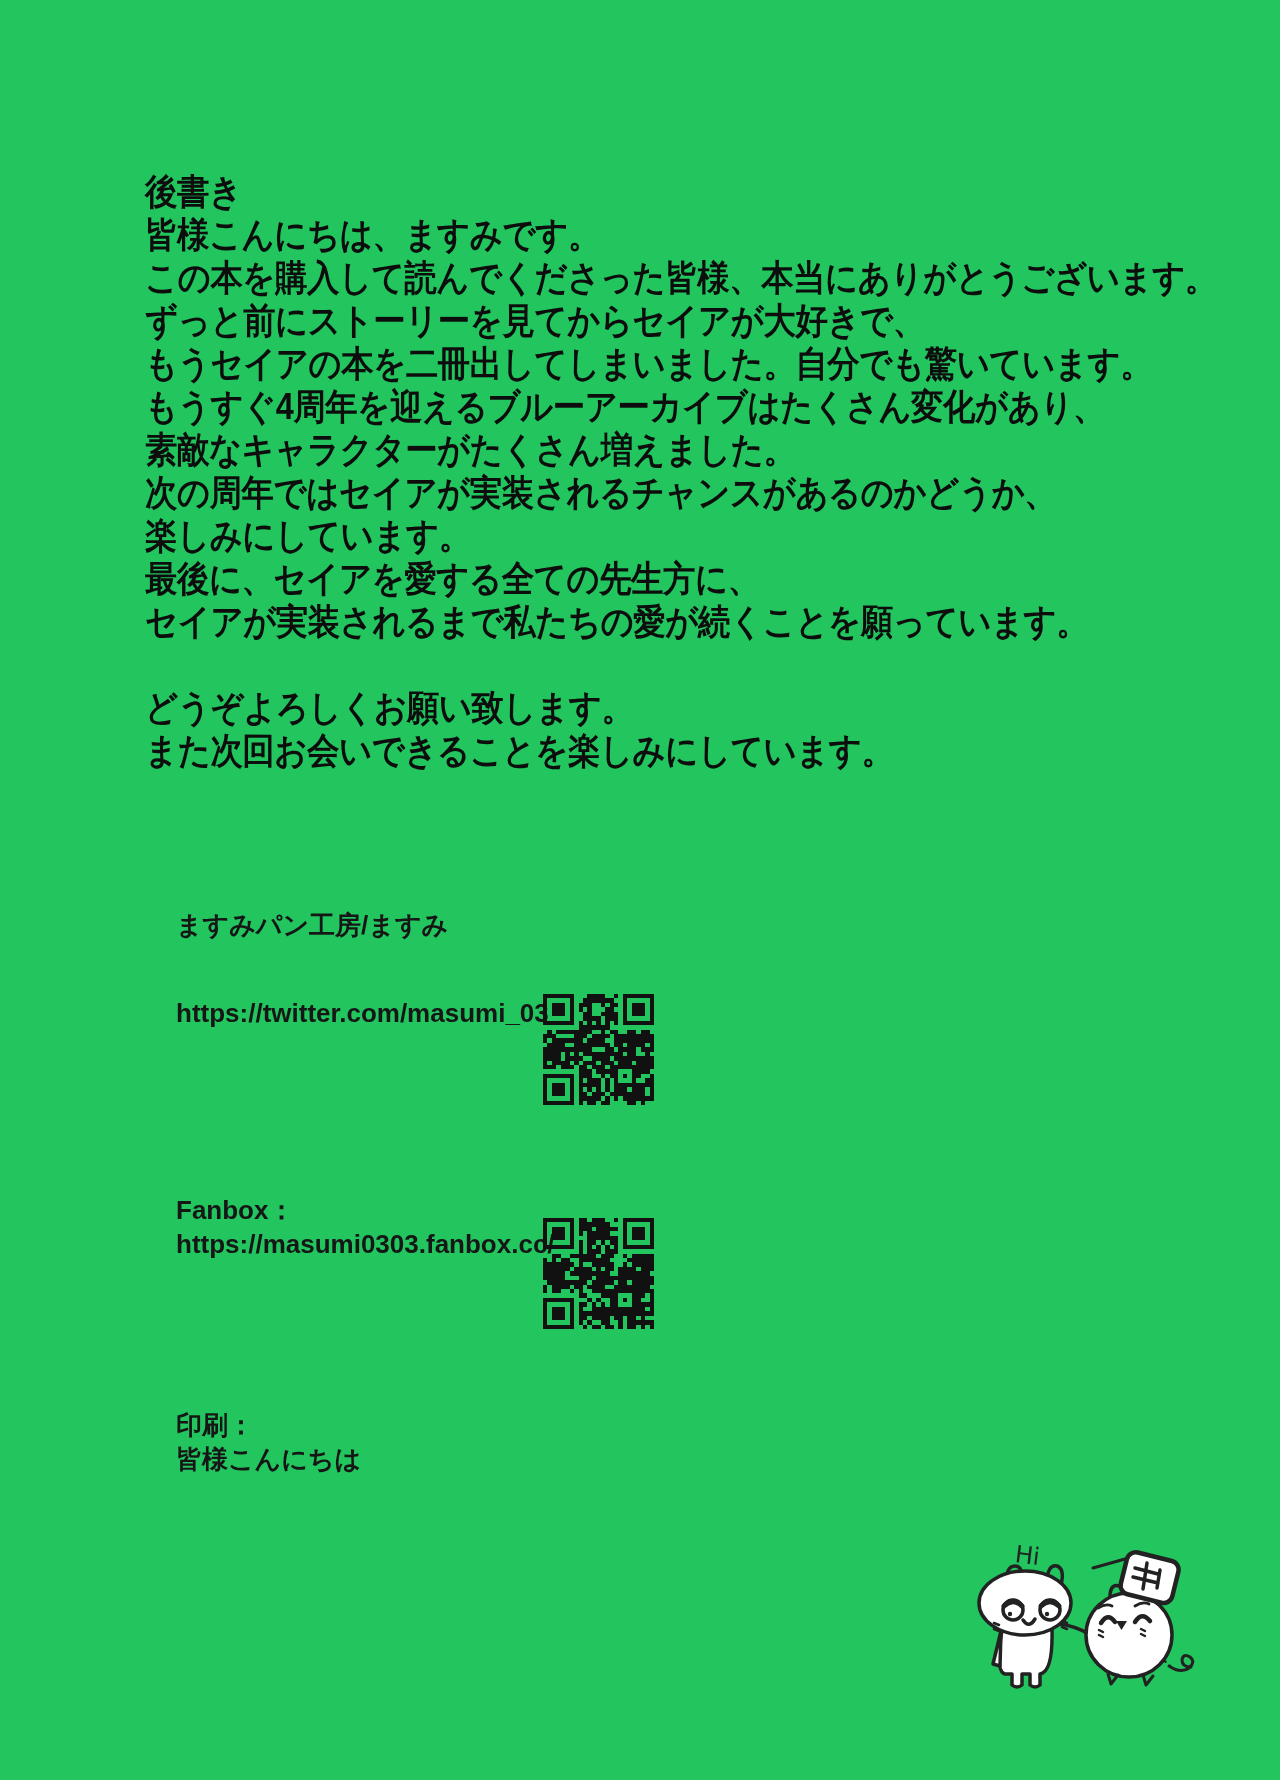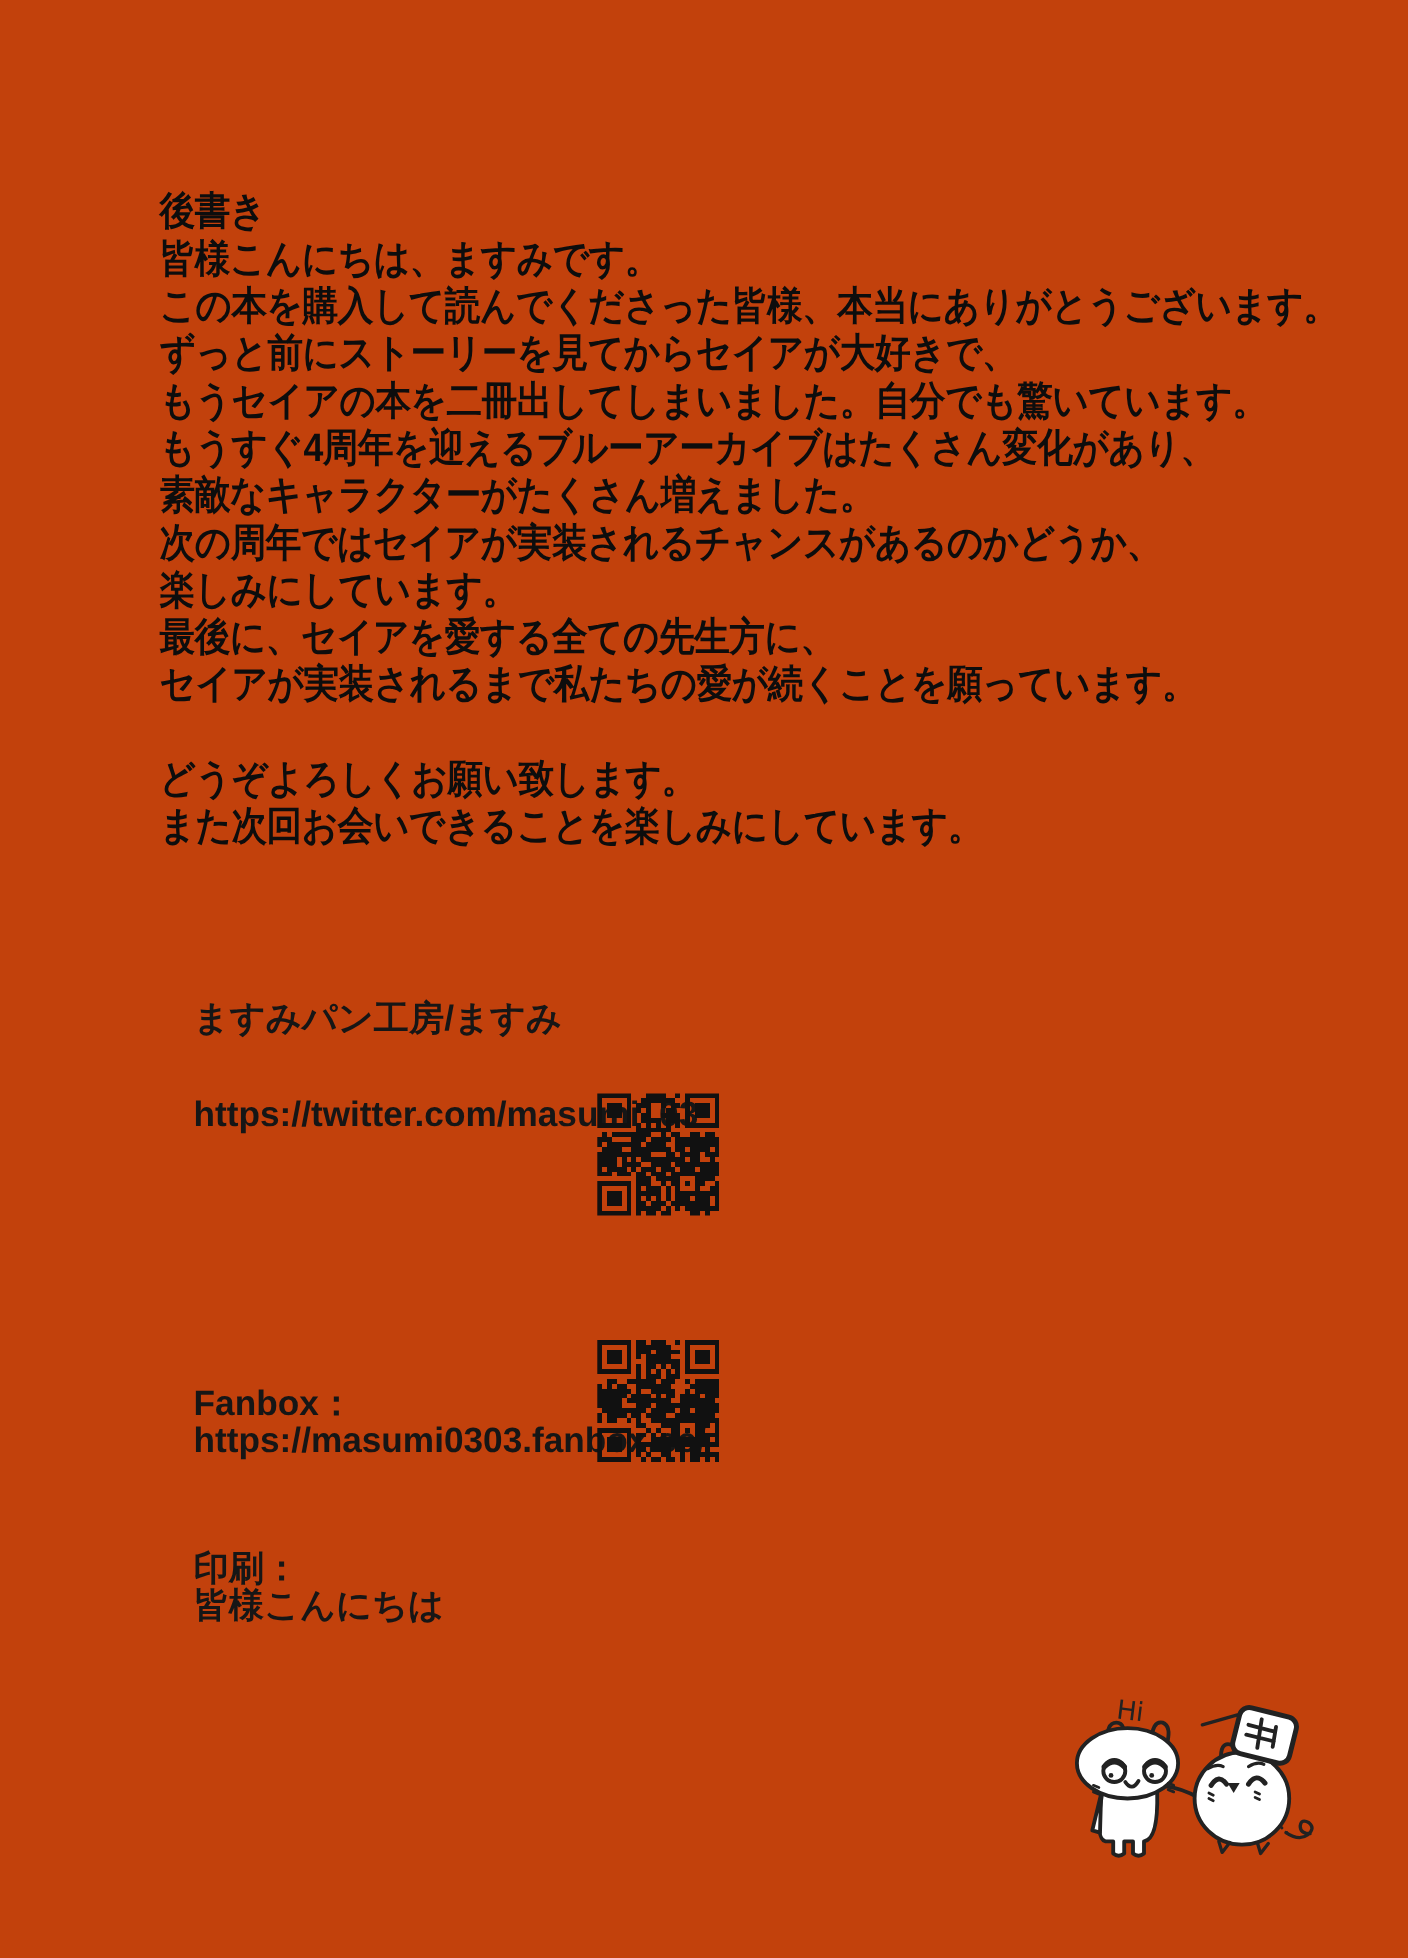--- a/index.html
+++ b/index.html
@@ -4,21 +4,21 @@
 <style>
   html,body{margin:0;padding:0;}
   body{
     width:1280px;height:1780px;
     background:#e8e8e8;
     font-family:"Liberation Sans","DejaVu Sans",sans-serif;
   }
   .page{
     position:relative;
     width:1280px;height:1780px;
-    background:#c2410c;
+    background:#22c55e;
     color:#111111;
     overflow:hidden;
   }
   
   .afterword{
     position:absolute;
     left:145px;top:170px;
     font-size:36px;
     line-height:43px;
     font-weight:700;
@@ -27,28 +27,28 @@
     transform-origin:left top;
     white-space:nowrap;
     color:#0d0d0d;
   }
   .afterword .gap{height:43px;}
   
   .contact-block{
     position:absolute;
     left:176px;
     font-weight:700;
-    font-size:32px;
+    font-size:26px;
     line-height:34px;
     color:#161616;
     white-space:nowrap;
   }
   #contact-id{top:908px;}
   #twitter-block{top:996px;}
-  #fanbox-block{top:1258px;}
+  #fanbox-block{top:1193px;}
   #printing-block{top:1408px;}
   .qr{
     position:absolute;
     left:543px;
     width:111px;height:111px;
   }
   #twitter-qr{top:994px;}
   #fanbox-qr{top:1218px;}
   .qr svg{display:block;width:111px;height:111px;}
   

